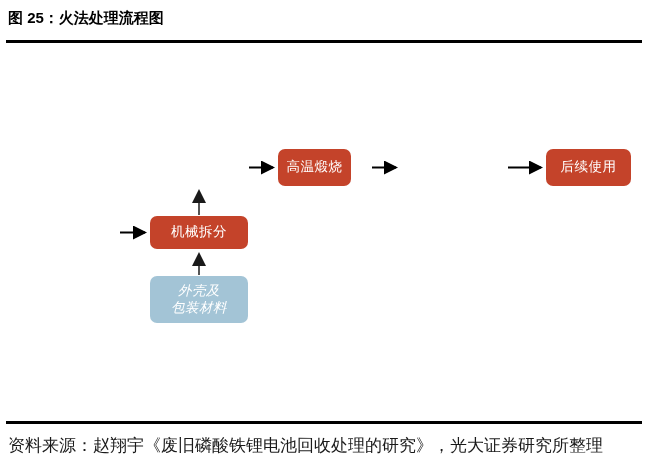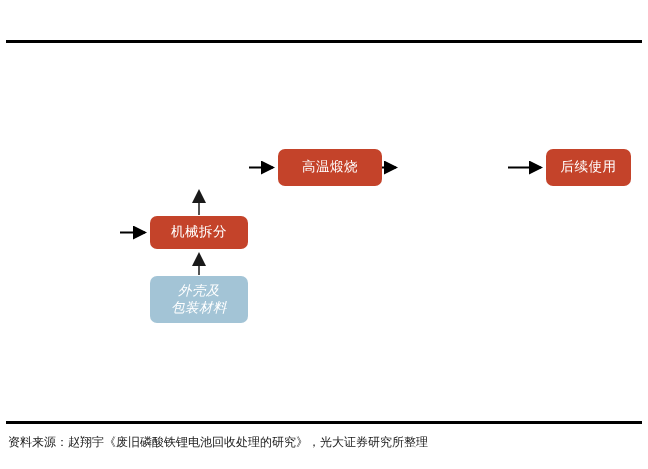--- a/index.html
+++ b/index.html
@@ -42,21 +42,21 @@
     left: 6px;
     top: 421px;
     width: 636px;
     height: 3px;
     background: #000000;
   }
   .source {
     position: absolute;
     left: 8px;
     top: 434px;
-    font-size: 12px;
+    font-size: 17px;
     color: #1a1a1a;
     white-space: nowrap;
   }
   
   .canvas {
     position: absolute;
     left: 0;
     top: 44px;
     width: 648px;
     height: 375px;
@@ -86,20 +86,21 @@
     width: 648px;
     height: 375px;
     overflow: visible;
   }
 </style>
 </head>
 <body>
 
 <div class="page">
 
+  <div class="title">图 25：火法处理流程图</div>
 
   <div class="rule-top"></div>
 
   <div class="canvas">
 
     <svg class="links" viewBox="0 0 648 375" preserveAspectRatio="none">
       <defs>
         <marker id="ah-black" markerWidth="7" markerHeight="7" refX="6" refY="3.5" orient="auto" markerUnits="strokeWidth">
           <path d="M0,0 L7,3.5 L0,7 z" fill="#000000"></path>
         </marker>
@@ -117,21 +118,21 @@
       <line x1="249" y1="123.5" x2="273" y2="123.5" stroke="#000000" stroke-width="2" marker-end="url(#ah-black)"></line>
 
       <line x1="372" y1="123.5" x2="396" y2="123.5" stroke="#000000" stroke-width="2" marker-end="url(#ah-black)"></line>
 
       <line x1="508" y1="123.5" x2="541" y2="123.5" stroke="#000000" stroke-width="2" marker-end="url(#ah-black)"></line>
     </svg>
 
     <div class="node red" style="left: 150px; top: 172px; width: 98px; height: 33px;">机械拆分</div>
     <div class="node blue" style="left: 150px; top: 232px; width: 98px; height: 47px; font-style: italic;">外壳及
 包装材料</div>
-    <div class="node red" style="left: 278px; top: 105px; width: 104px; height: 37px;">高温煅烧</div>
+    <div class="node red" style="left: 278px; top: 105px; width: 73px; height: 37px;">高温煅烧</div>
     <div class="node red" style="left: 546px; top: 105px; width: 85px; height: 37px;">后续使用</div>
 
   </div>
 
   <div class="rule-bottom"></div>
 
   <div class="source">资料来源：赵翔宇《废旧磷酸铁锂电池回收处理的研究》，光大证券研究所整理</div>
 
 </div>
 

